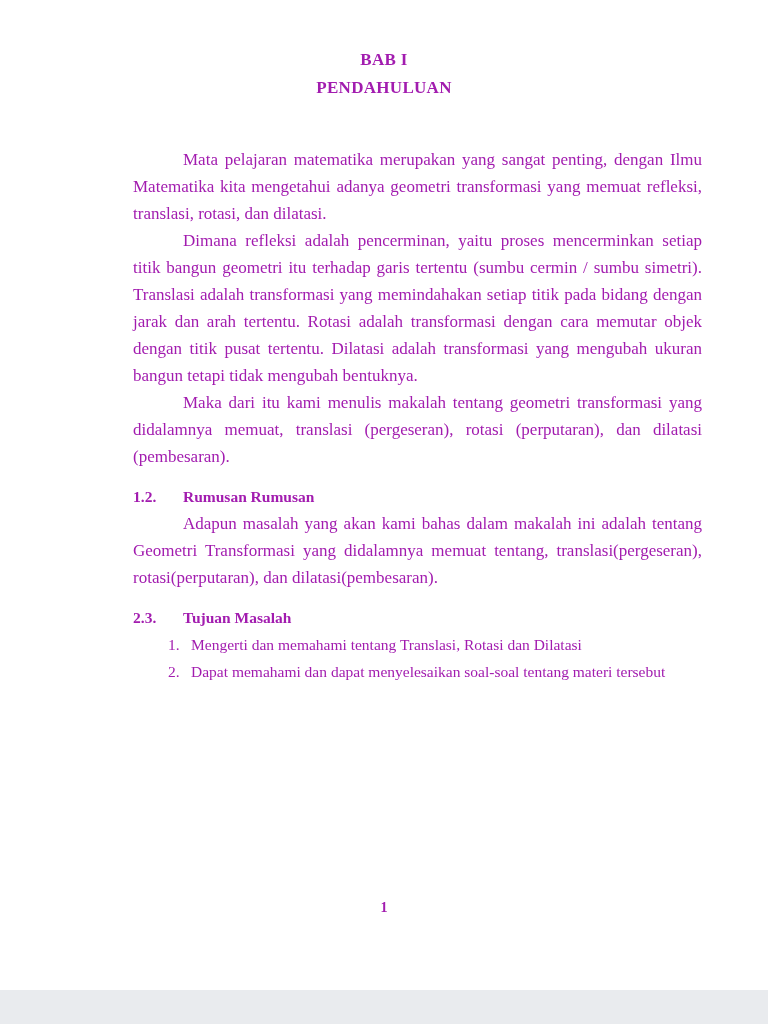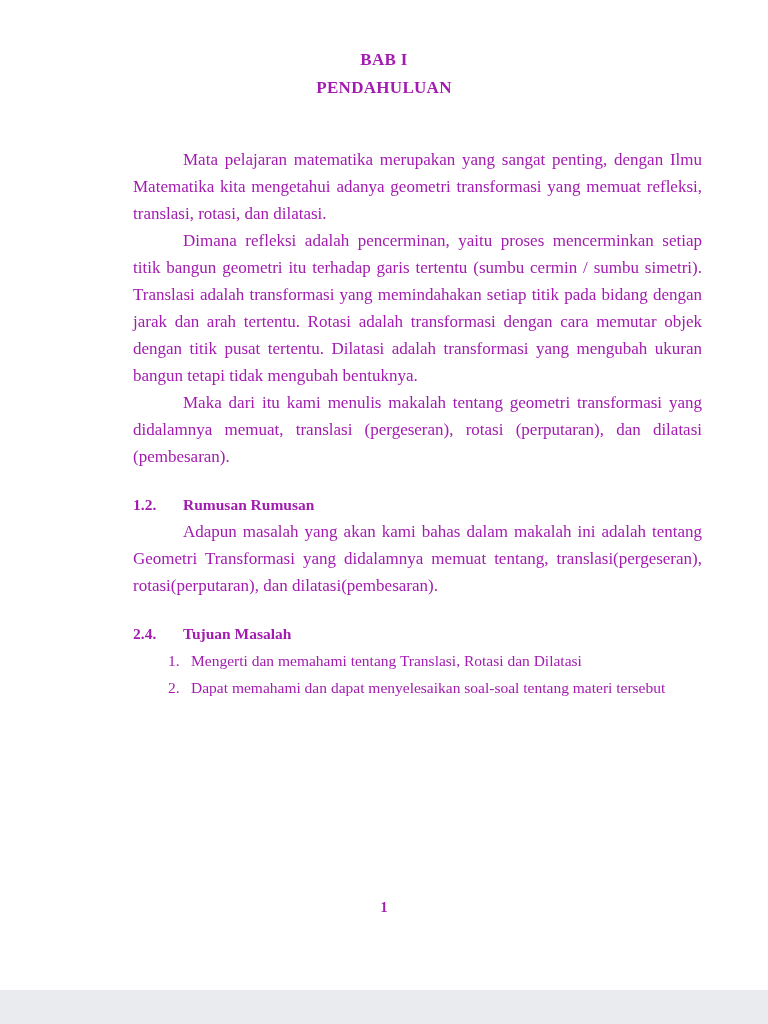--- a/index.html
+++ b/index.html
@@ -30,21 +30,21 @@
     text-align: center;
   }
   .doc-title {
     font-size: 17px;
     font-weight: bold;
     line-height: 28px;
     margin: 0;
     letter-spacing: 0.3px;
   }
   .section {
-    margin-top: 21px;
+    margin-top: 13px;
   }
   .section.first {
     margin-top: 44px;
   }
   .sec-heading {
     display: flex;
     font-weight: bold;
     font-size: 15.5px;
     line-height: 27px;
   }
@@ -102,21 +102,21 @@
     <div class="section">
       <div class="sec-heading">
         <span class="sec-num">1.2.</span>
         <span>Rumusan Rumusan</span>
       </div>
       <p>Adapun  masalah yang akan kami bahas dalam makalah ini adalah tentang Geometri Transformasi yang didalamnya memuat tentang, translasi(pergeseran), rotasi(perputaran), dan dilatasi(pembesaran).</p>
     </div>
 
     <div class="section">
       <div class="sec-heading">
-        <span class="sec-num">2.4.</span>
+        <span class="sec-num">2.3.</span>
         <span>Tujuan Masalah</span>
       </div>
       <div class="list">
         <div class="list-item">
           <span class="li-num">1.</span>
           <span>Mengerti dan memahami tentang Translasi, Rotasi dan Dilatasi</span>
         </div>
         <div class="list-item">
           <span class="li-num">2.</span>
           <span>Dapat memahami dan dapat menyelesaikan soal-soal tentang materi tersebut</span>

